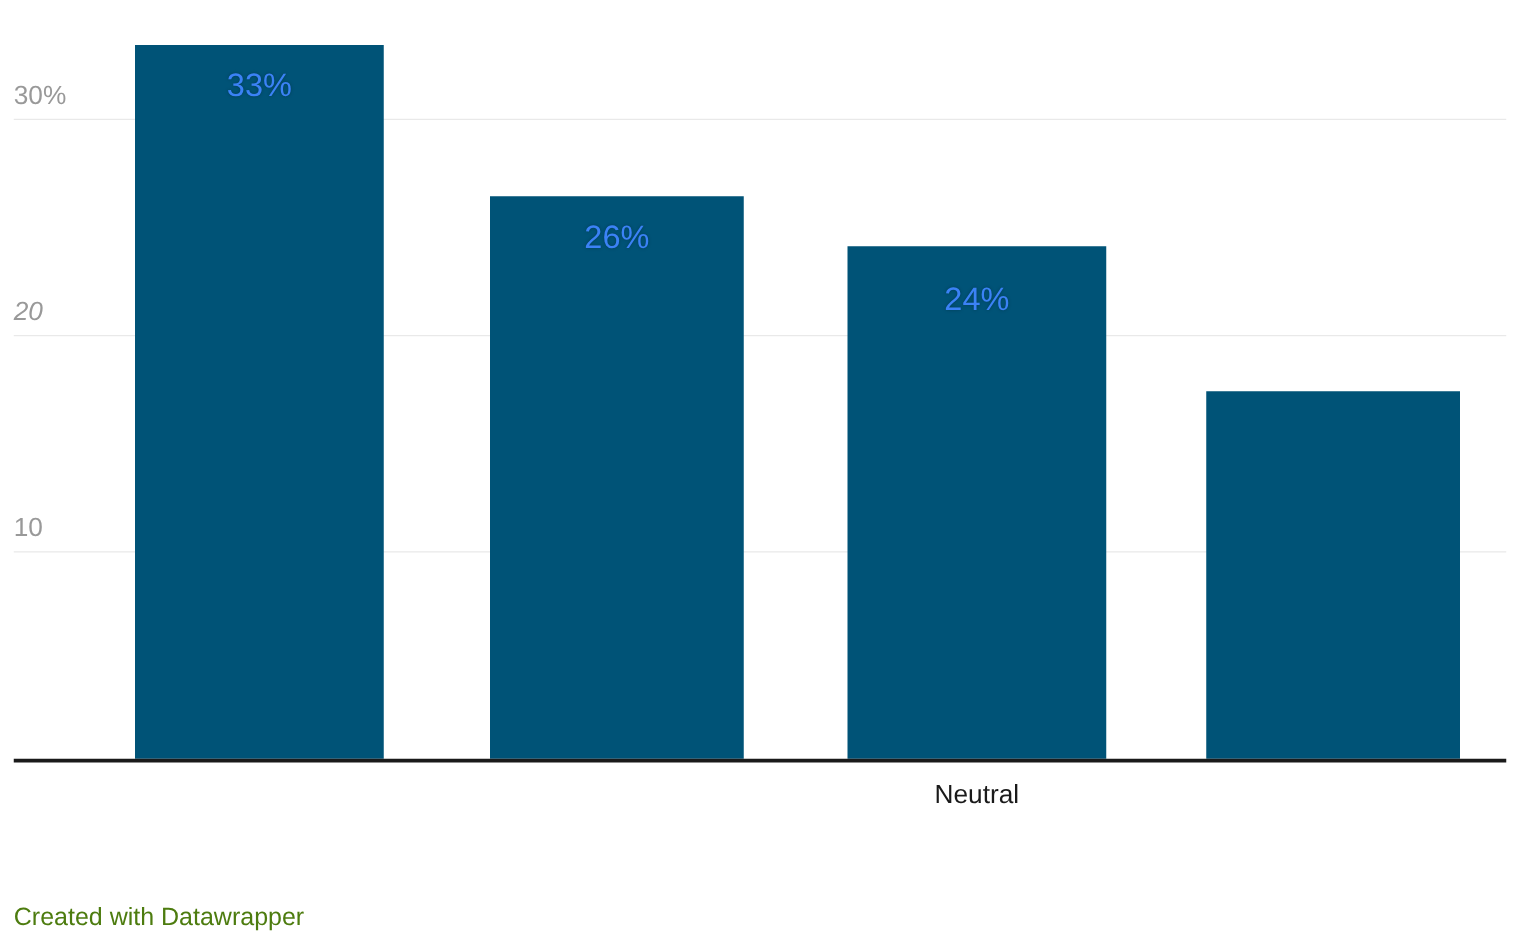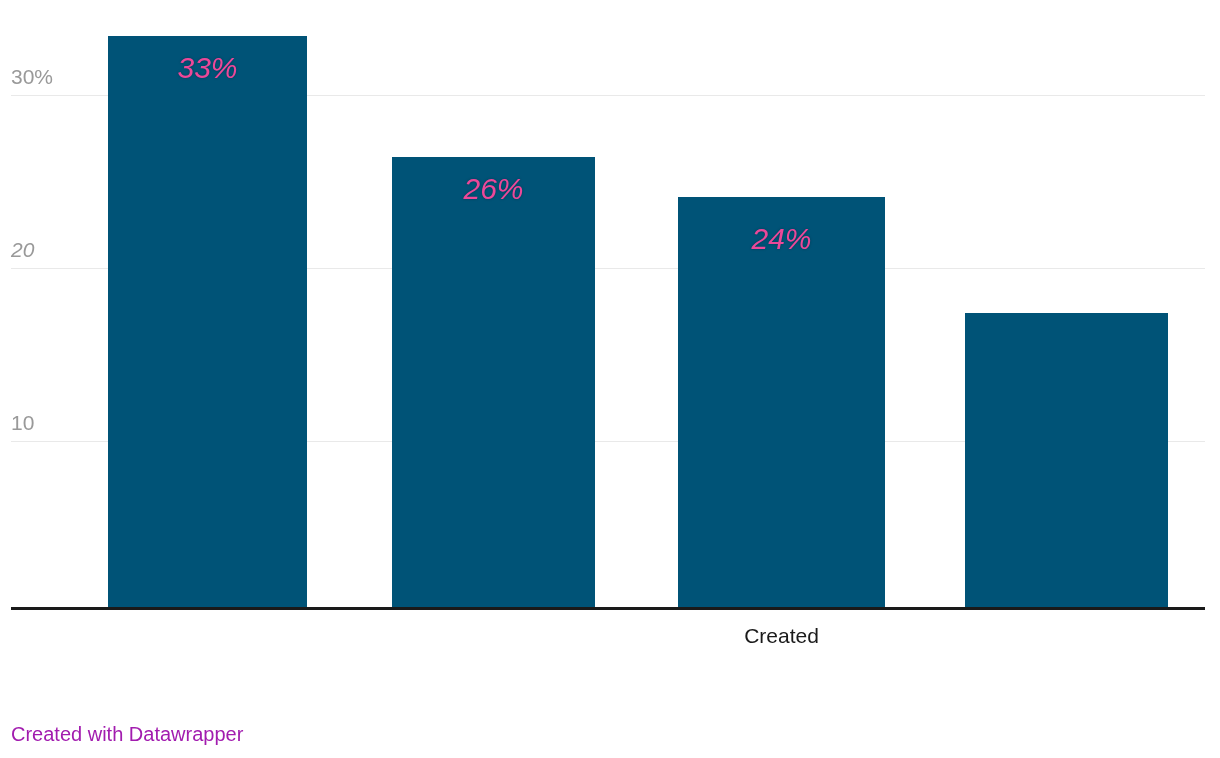--- a/index.html
+++ b/index.html
@@ -59,46 +59,45 @@
     top: 607px;
   }
 
   .bar {
     position: absolute;
     background: #005377;
   }
 
   .bar-value {
     position: absolute;
-    color: #ec4899;
-    font-size: 30px;
+    color: #3b82f6;
+    font-size: 26px;
     line-height: 22px;
     text-align: center;
     font-family: "Liberation Sans", sans-serif;
     white-space: nowrap;
     text-shadow: 0 0 3px rgba(0,0,0,0.28);
-    font-style: italic;
   }
 
   .xtick-label {
     position: absolute;
     top: 622px;
     color: #1a1a1a;
     font-size: 21px;
     line-height: 28px;
     text-align: center;
     font-family: "Liberation Sans", sans-serif;
   }
 
   
   .footer {
     position: absolute;
     left: 11px;
     top: 722px;
-    color: #a21caf;
+    color: #4d7c0f;
     font-size: 20px;
     line-height: 24px;
     font-family: "Liberation Sans", sans-serif;
     white-space: nowrap;
   }
 </style>
 </head>
 <body>
 
 <div id="chart-root">
@@ -117,19 +116,19 @@
     <div class="bar" style="left:392px; top:157px; width:203px; height:450px;"></div>
     <div class="bar" style="left:678px; top:197px; width:207px; height:410px;"></div>
     <div class="bar" style="left:965px; top:313px; width:203px; height:294px;"></div>
 
     <div class="bar-value" style="left:108px; top:57px; width:199px;">33%</div>
     <div class="bar-value" style="left:392px; top:178px; width:203px;">26%</div>
     <div class="bar-value" style="left:678px; top:228px; width:207px;">24%</div>
 
     <div class="axis-baseline"></div>
 
-    <div class="xtick-label" style="left:678px; width:207px;">Created</div>
+    <div class="xtick-label" style="left:678px; width:207px;">Neutral</div>
 
   </div>
 
   <div class="footer">Created with Datawrapper</div>
 
 </div>
 
 </body></html>

